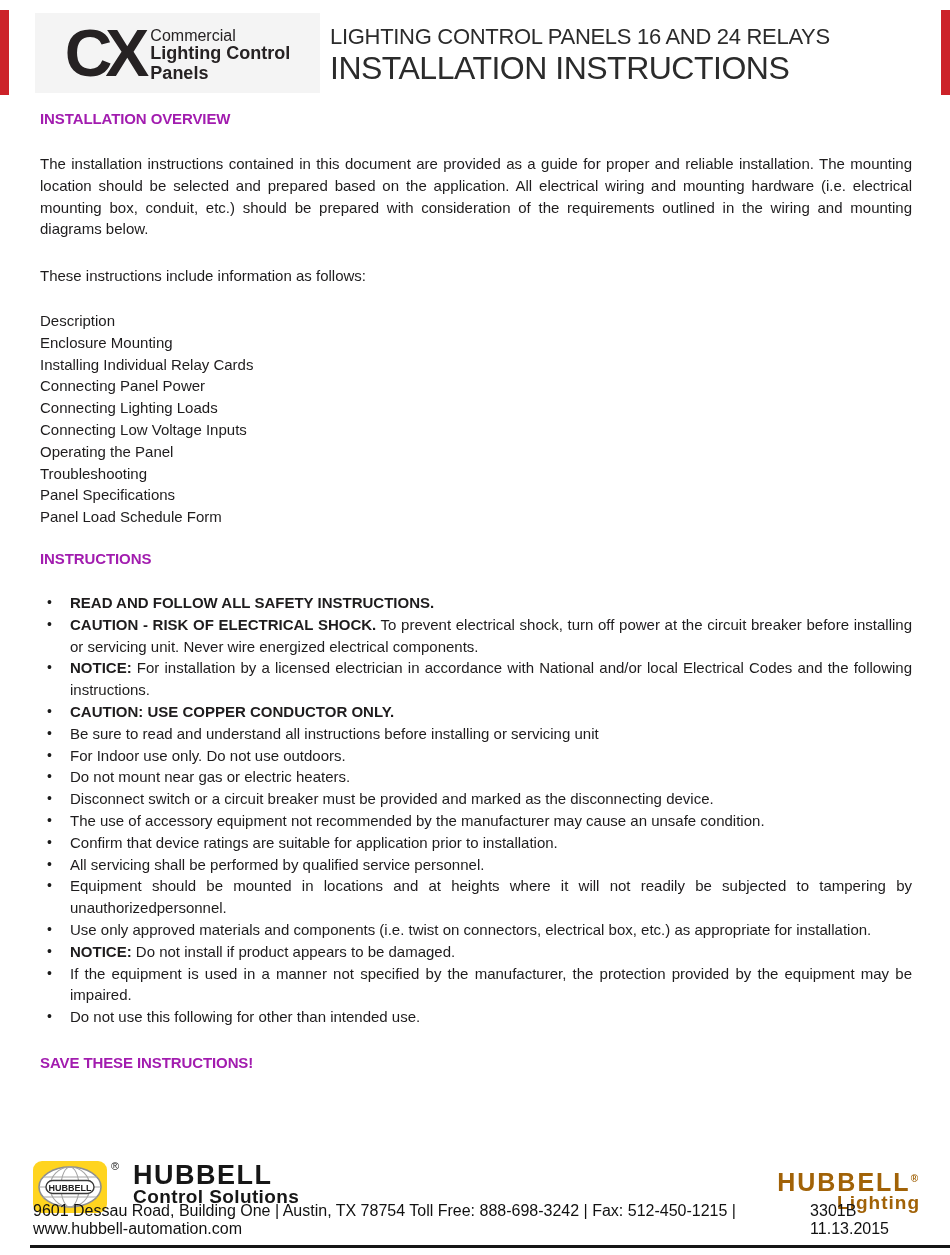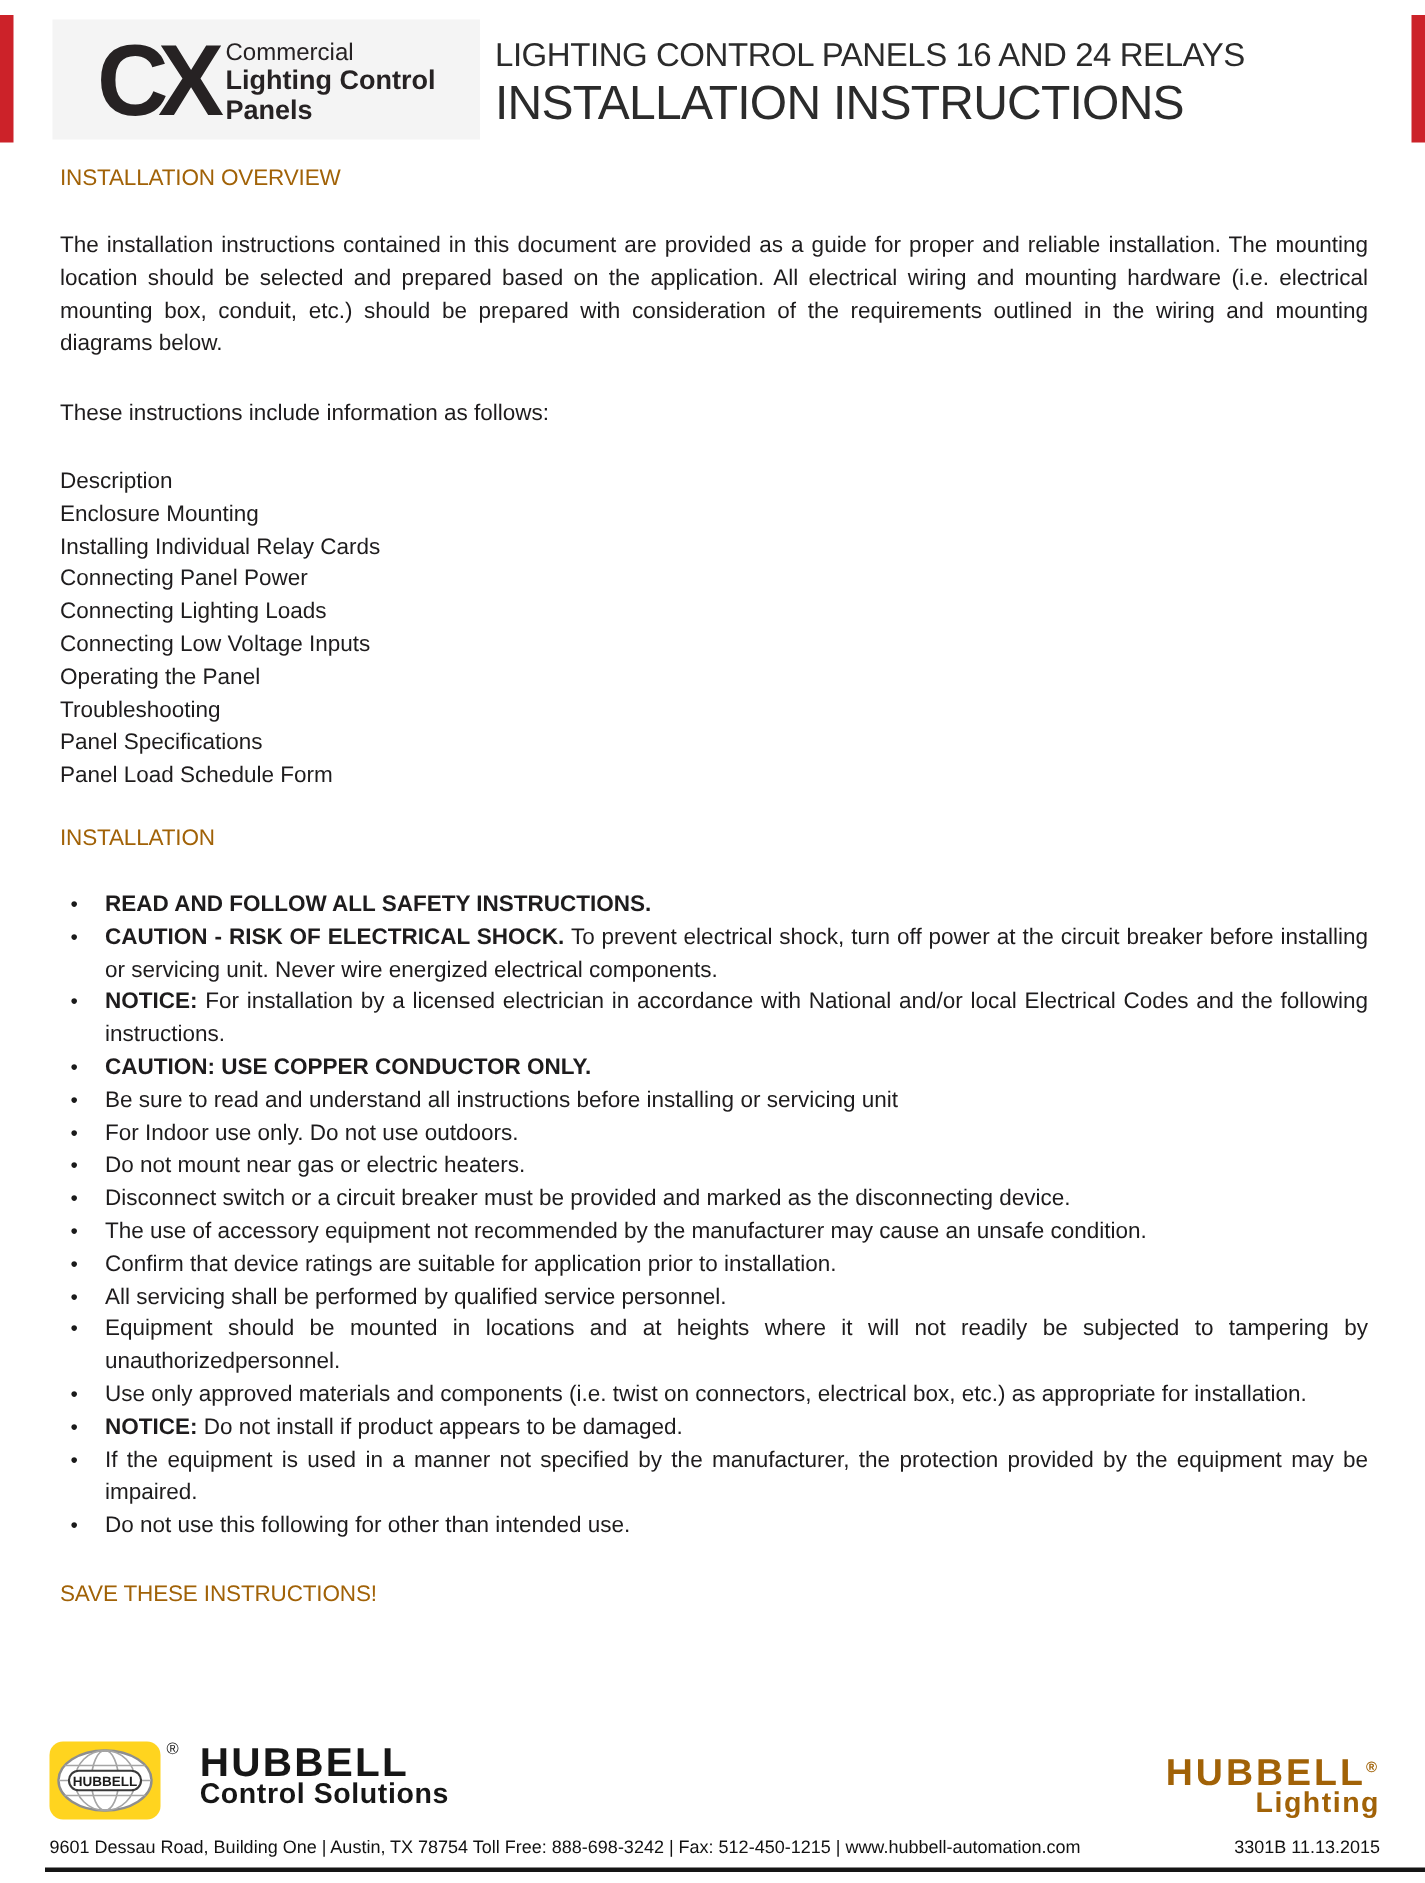--- a/index.html
+++ b/index.html
@@ -31,21 +31,21 @@
   .cx-tag{display:flex;flex-direction:column;line-height:1.08;color:#262223;padding-top:4px;}
   .cx-tag .t1{font-size:16px;font-weight:400;}
   .cx-tag .t2{font-size:18px;font-weight:700;}
   .cx-tag .t3{font-size:18px;font-weight:700;}
   .titles{position:absolute;left:330px;top:24px;color:#2b2b2b;}
   .title1{font-size:22px;letter-spacing:-0.3px;font-weight:400;line-height:1.2;}
   .title2{font-size:32px;letter-spacing:-0.5px;font-weight:400;line-height:1.15;}
   
   main{position:absolute;left:40px;right:38px;top:110px;}
   h2{
-    font-size:15px;font-weight:400;color:#a16207;
+    font-size:15px;font-weight:700;color:#a21caf;
     margin:0;line-height:18px;letter-spacing:-0.1px;
   }
   .para{
     margin:25px 0 0 0;font-size:15px;line-height:21.8px;
     text-align:justify;
   }
   .intro{margin:25px 0 0 0;font-size:15px;line-height:21.8px;}
   ul.topics{
     list-style:none;margin:23px 0 0 0;padding:0;
     font-size:15px;line-height:21.8px;
@@ -77,21 +77,21 @@
   .cs-names{margin-left:10px;color:#161616;margin-top:2px;}
   .cs-names .n1{font-size:27px;font-weight:700;letter-spacing:1.5px;line-height:24px;}
   .cs-names .n2{font-size:19px;font-weight:700;letter-spacing:0.4px;line-height:20px;}
   .footer-right{position:absolute;right:30px;bottom:42px;color:#a16207;text-align:right;}
   .footer-right .n1{font-size:25px;font-weight:700;letter-spacing:2px;line-height:22px;}
   .footer-right .n1 sup{font-size:10px;}
   .footer-right .n2{font-size:19px;font-weight:700;letter-spacing:1px;line-height:20px;}
   .address-row{
     position:absolute;left:33px;right:30px;bottom:17px;
     display:flex;justify-content:space-between;align-items:flex-start;
-    font-size:12px;color:#111;
+    font-size:16px;color:#111;
   }
   .bottom-line{position:absolute;left:30px;right:0;bottom:7px;height:3px;background:#151515;}
 </style>
 </head>
 <body>
 
 <div>
 
   <div class="red-bar left"></div>
   <div class="red-bar right"></div>
@@ -133,21 +133,21 @@
 
         <li><span>Operating the Panel</span></li>
 
         <li><span>Troubleshooting</span></li>
 
         <li><span>Panel Specifications</span></li>
 
         <li><span>Panel Load Schedule Form</span></li>
       </ul>
 
-    <h2 class="precautions">INSTALLATION</h2>
+    <h2 class="precautions">INSTRUCTIONS</h2>
 
     <ul class="bullets">
 
         <li><span class="bb">READ AND FOLLOW ALL SAFETY INSTRUCTIONS.</span> </li>
 
         <li><span class="bb">CAUTION - RISK OF ELECTRICAL SHOCK.</span> <span class="bt">To prevent electrical shock, turn off power at the circuit breaker before installing or servicing unit. Never wire energized electrical components.</span></li>
 
         <li><span class="bb">NOTICE:</span> <span class="bt">For installation by a licensed electrician in accordance with National and/or local Electrical Codes and the following instructions.</span></li>
 
         <li><span class="bb">CAUTION: USE COPPER CONDUCTOR ONLY.</span> </li>

